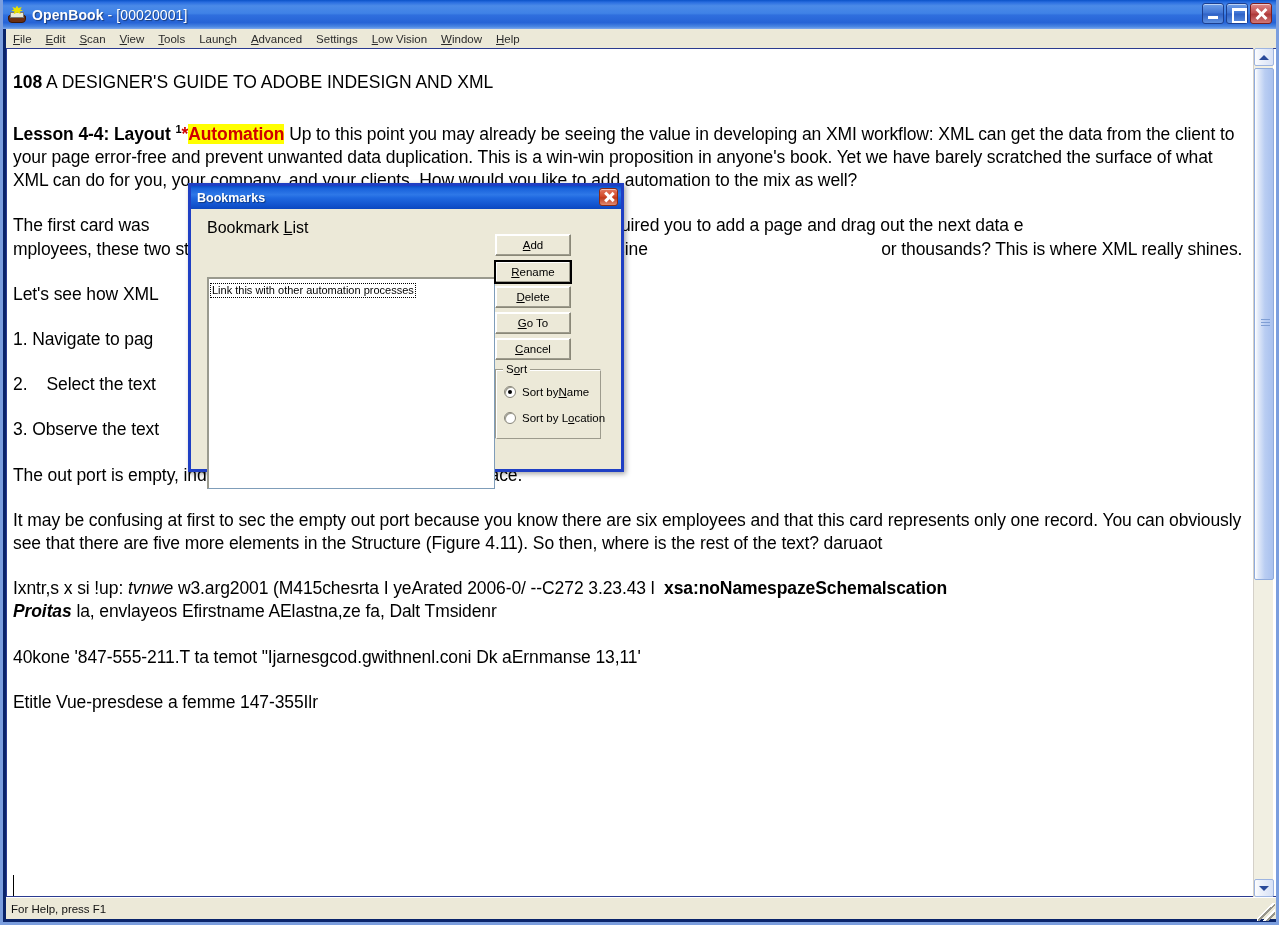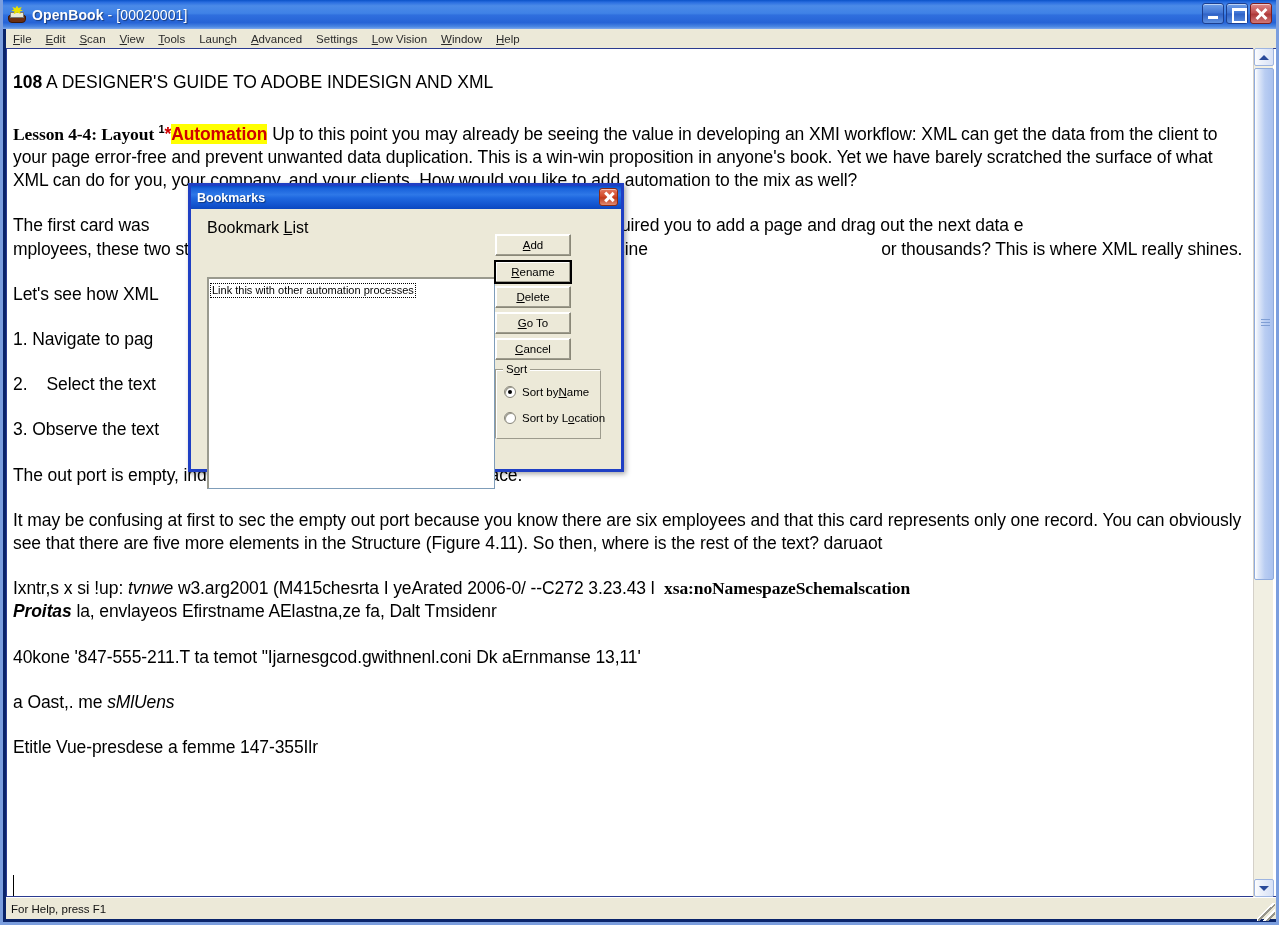--- a/index.html
+++ b/index.html
@@ -146,21 +146,21 @@
     margin: 0 0 22px 0;
     white-space: pre-wrap;
     letter-spacing: -0.1px;
   }
   #hdr {
     font-size: 17.5px;
     line-height: 23px;
     margin: 0 0 24px 0;
   }
   #hdr .pg { font-weight: bold; }
-  .b { font-weight: bold; font-family: Liberation Serif, serif; }
+  .b { font-weight: bold; }
   .i { font-style: italic; }
   .bi { font-weight: bold; font-style: italic; }
   .sup { font-size: 11px; vertical-align: super; font-weight: bold; }
   .hl {
     background: #ffff00;
     color: #d00000;
     font-weight: bold;
   }
   .star { color: #d00000; font-weight: bold; }
   #caret {
@@ -442,21 +442,20 @@
       <div class="para">1. Navigate to pag</div>
       <div class="para">2.    Select the text</div>
       <div class="para">3. Observe the text</div>
       <div class="para">The out port is empty, indicating that there is no more text to place.</div>
       <div class="para">It may be confusing at first to sec the empty out port because you know there are six employees and that this card represents only one record. You can obviously see that there are five more elements in the Structure (Figure 4.11). So then, where is the rest of the text? daruaot</div>
 
       <div class="para"><span>Ixntr,s x si !up: </span><span class="i">tvnwe</span><span> w3.arg2001 (M415chesrta I yeArated 2006-0/ --C272 3.23.43 l  </span><span class="b">xsa:noNamespazeSchemalscation</span><br><span class="bi">Proitas</span><span> la, envlayeos Efirstname AElastna,ze fa, Dalt Tmsidenr</span></div>
 
       <div class="para">40kone '847-555-211.T ta temot "Ijarnesgcod.gwithnenl.coni Dk aErnmanse 13,11'</div>
 
-      <div class="para"><span>a Oast,. me </span><span class="i">sMlUens</span></div>
 
       <div class="para">Etitle Vue-presdese a femme 147-355Ilr</div>
 
       <div id="caret"></div>
     </div>
   </div>
 
   <div id="vscroll">
     <div class="sb-arrow" id="sb-up">
         <i></i>

